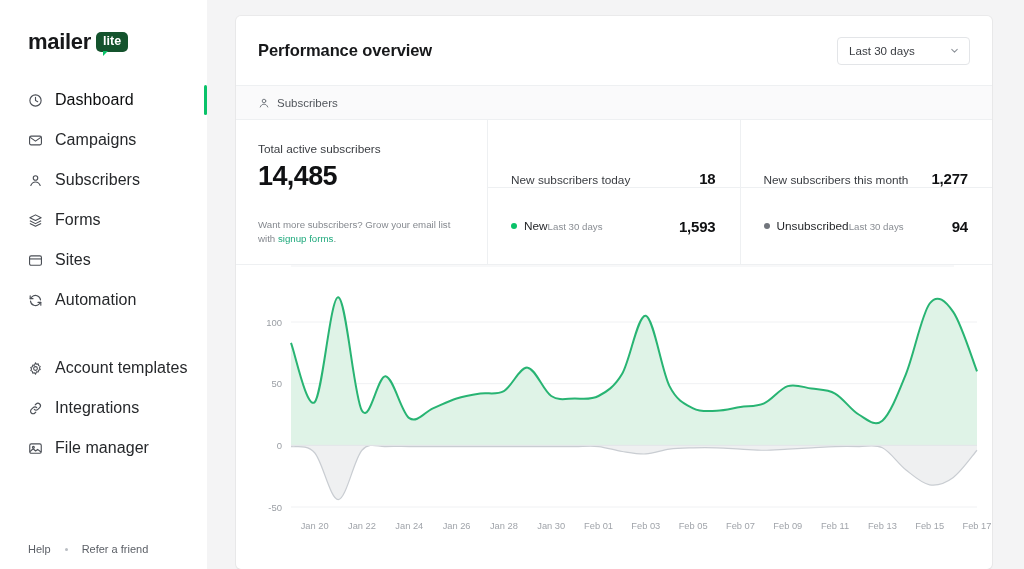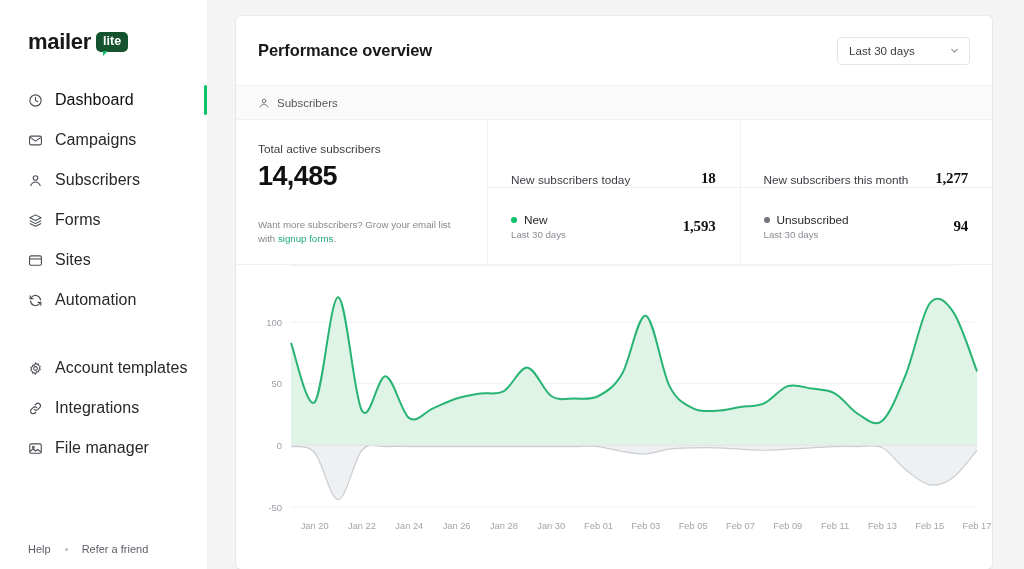--- a/index.html
+++ b/index.html
@@ -169,22 +169,22 @@
     display: flex; align-items: flex-end; justify-content: space-between;
     padding: 0 24px 0 23px;
     border-bottom: 1px solid #eef0f2;
   }
   .stat-row-bot {
     flex: 1;
     display: flex; align-items: center; justify-content: space-between;
     padding: 0 24px 0 23px;
   }
   .stat-k { font-size: 11.8px; color: #3a3d42; }
-  .stat-v { font-size: 15px; font-weight: 700; color: #101113; letter-spacing: -0.2px; font-family: Liberation Serif, serif; }
-  .legend-k { display: flex; flex-direction: column; }
+  .stat-v { font-size: 15px; font-weight: 700; color: #101113; letter-spacing: -0.2px; }
+  .legend-k { display: flex; flex-direction: row; }
   .legend-top { display: flex; align-items: center; }
   .legend-dot { width: 6px; height: 6px; border-radius: 50%; margin-right: 7px; }
   .legend-name { font-size: 11.8px; color: #26282b; }
   .legend-sub { font-size: 9.7px; color: #8a8e94; margin-top: 2px; margin-left: 0; }
 
   
   .chart-wrap { position: relative; height: 292px; }
   .chart-svg { display: block; }
 </style>
 </head>

